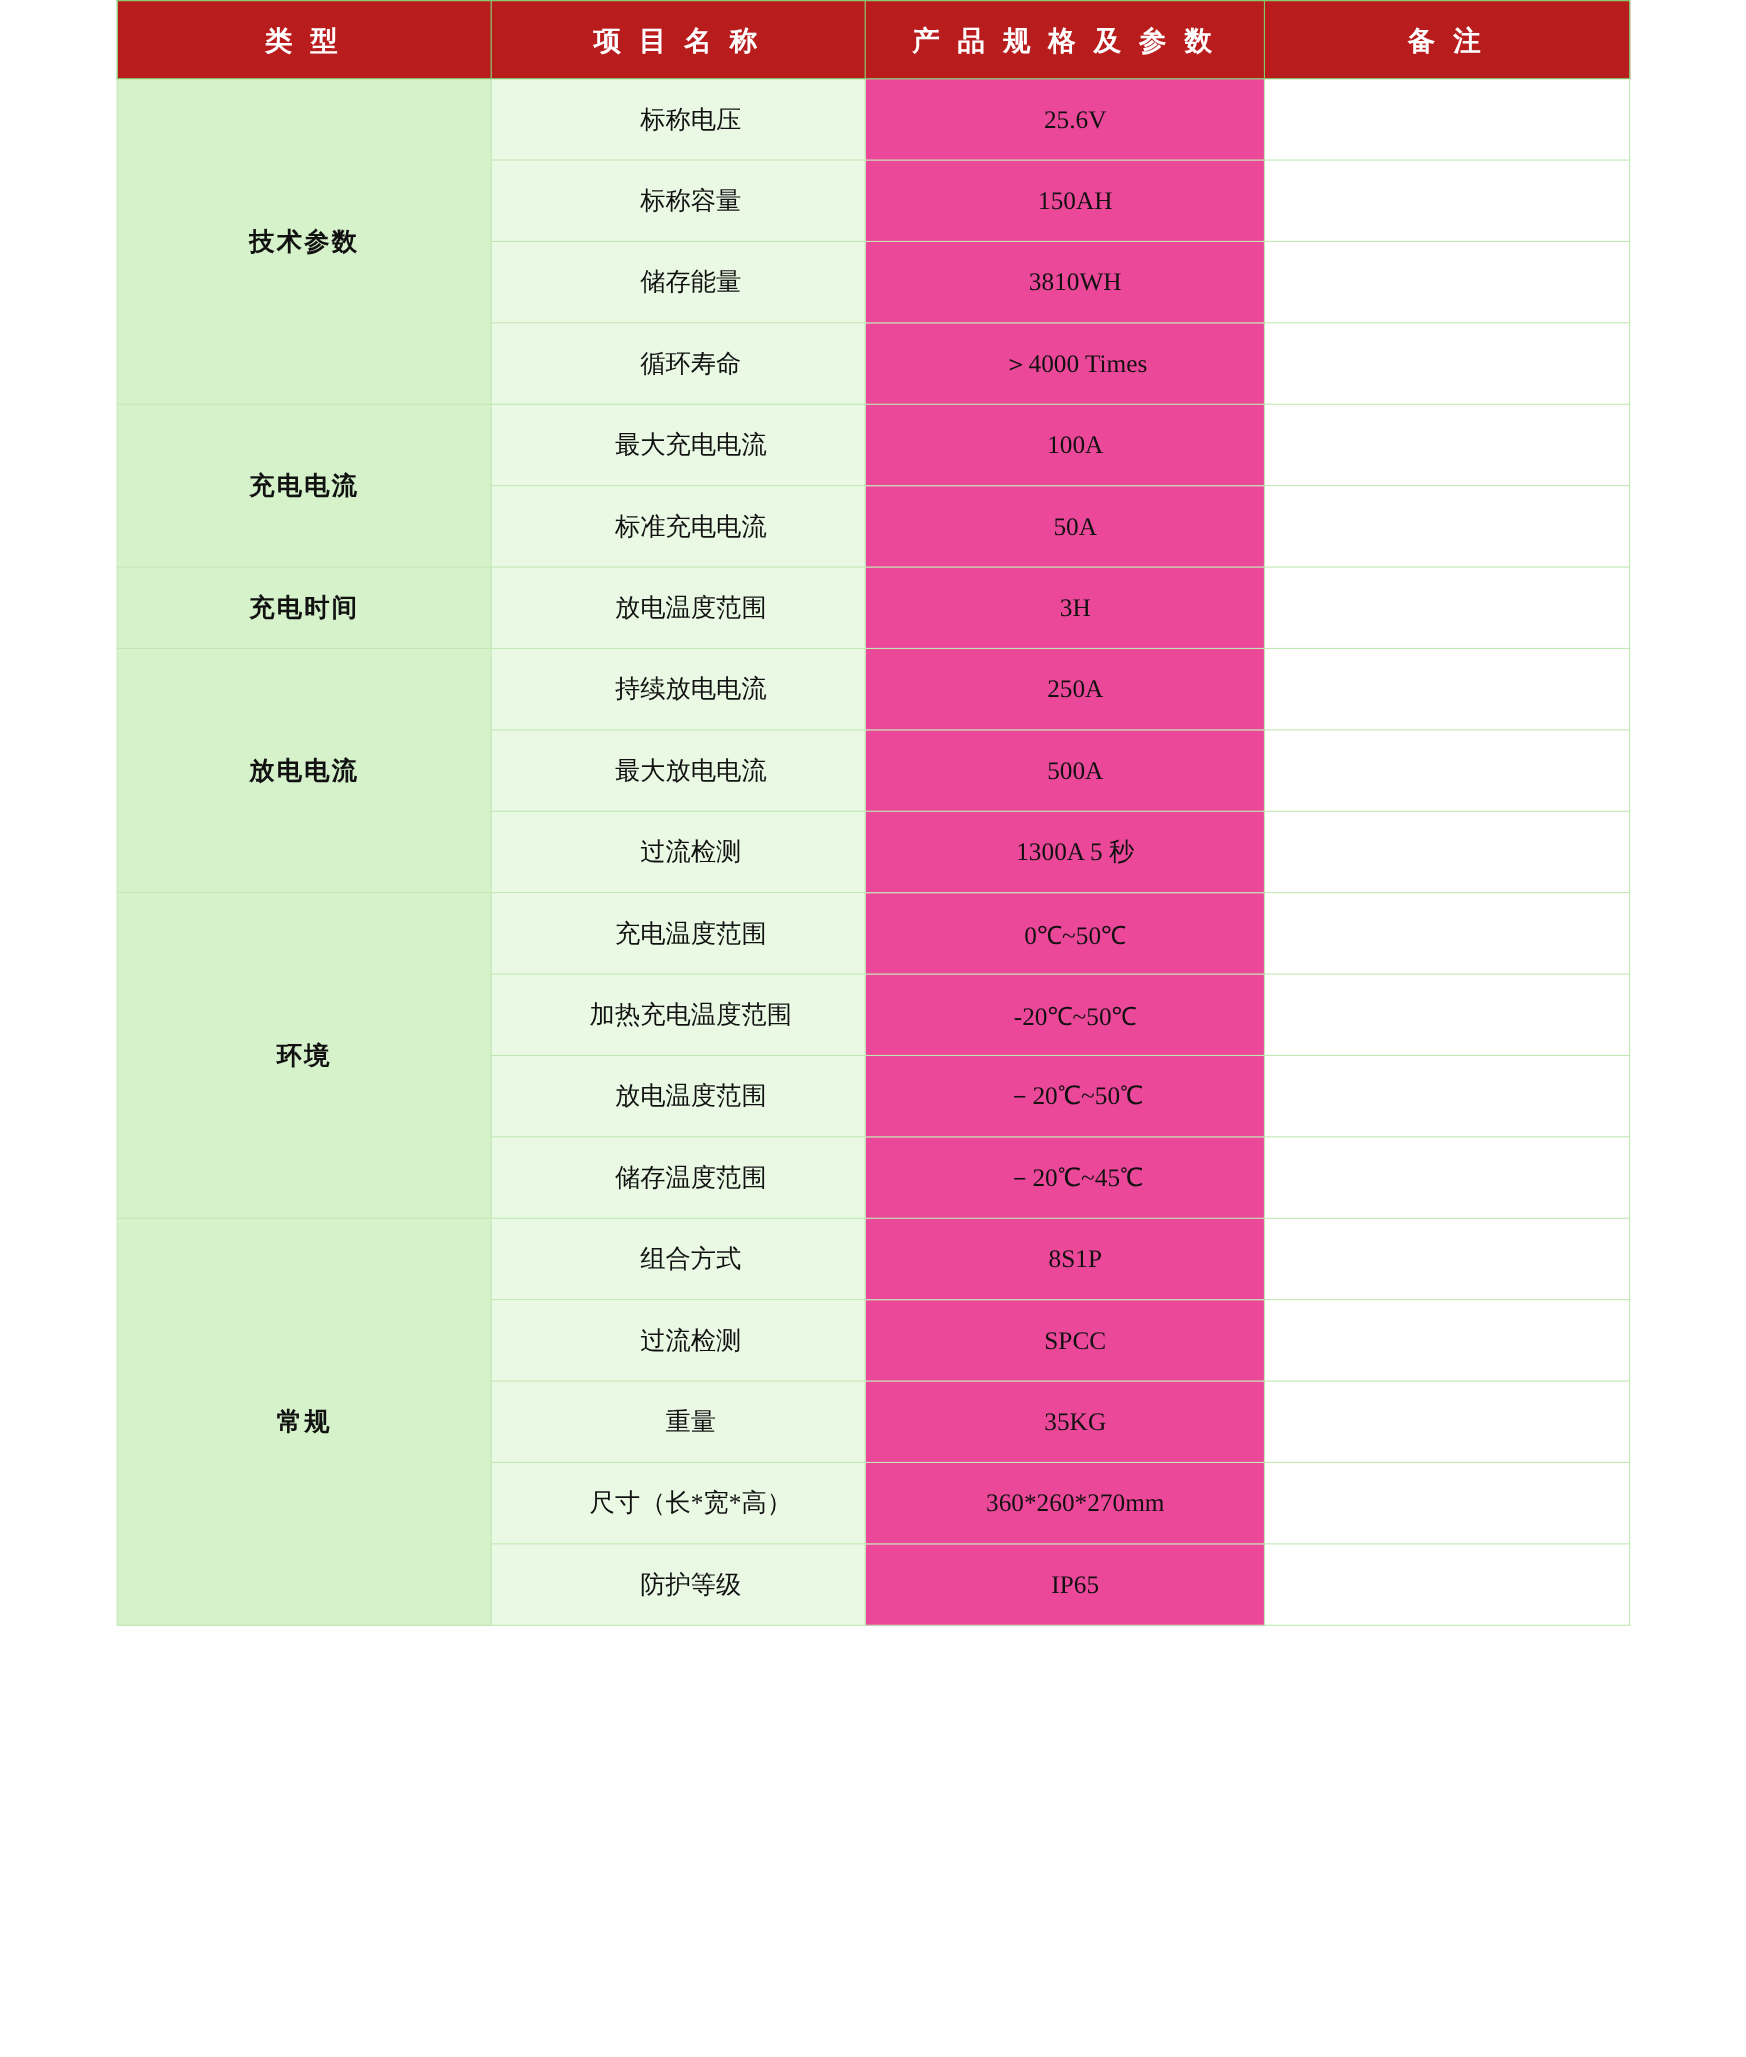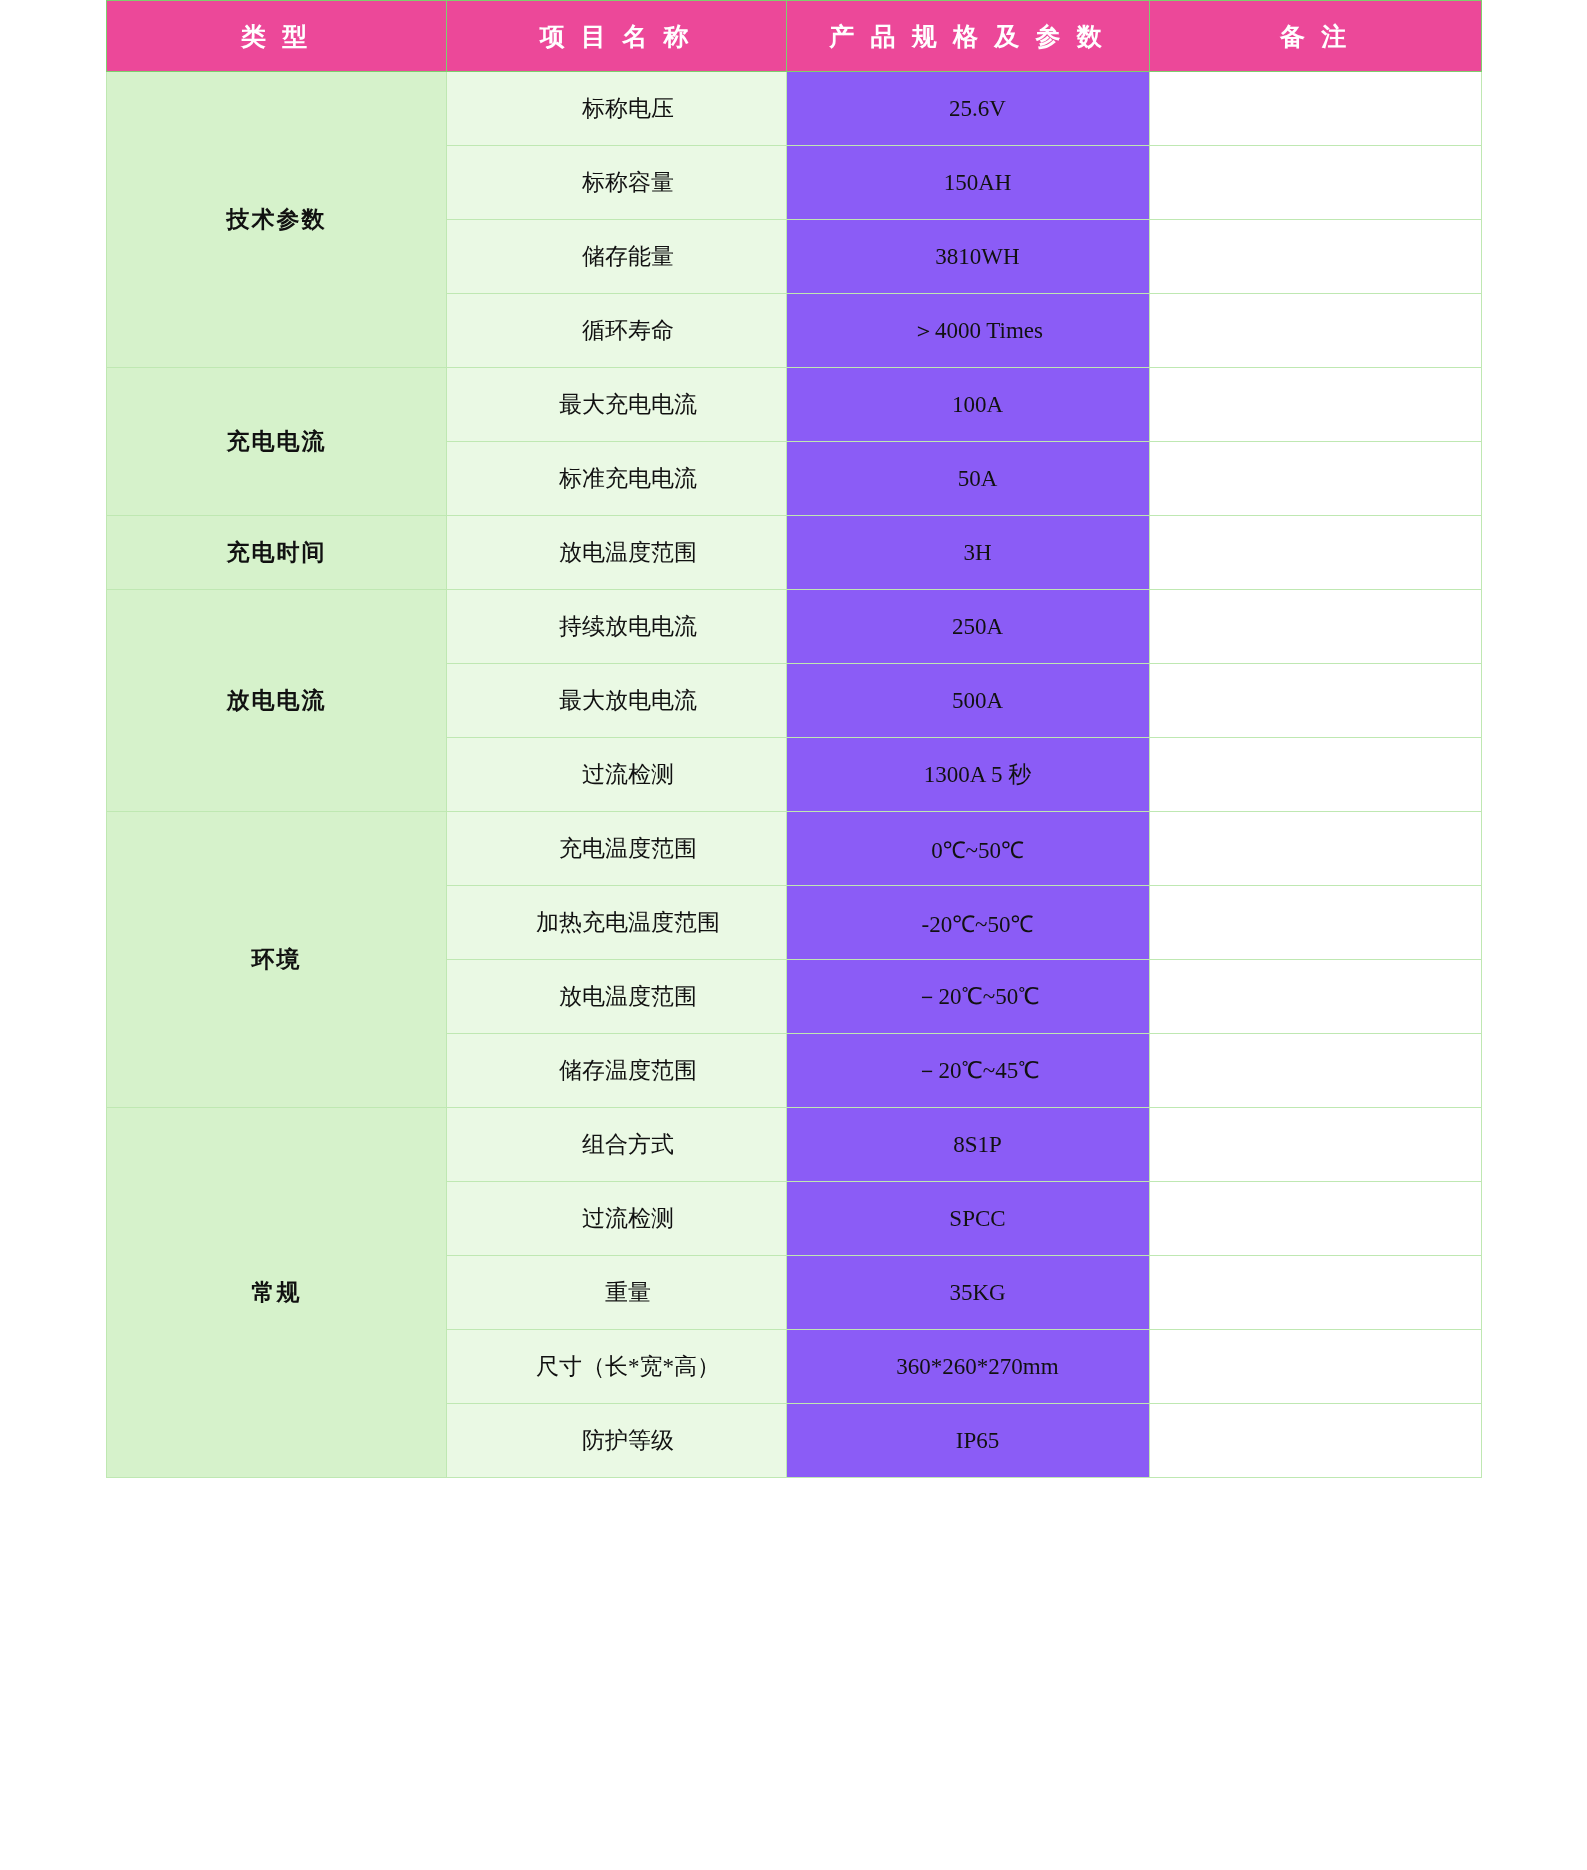--- a/index.html
+++ b/index.html
@@ -35,21 +35,21 @@
     border-collapse: collapse;
     width: 100%;
     table-layout: fixed;
   }
   table.spec col.c-type   { width: 340px; }
   table.spec col.c-item   { width: 340px; }
   table.spec col.c-value  { width: 363px; }
   table.spec col.c-remark { width: 332px; }
 
   table.spec th {
-    background: #ec4899;
+    background: #b91c1c;
     color: #ffffff;
     font-size: 25px;
     font-weight: 700;
     letter-spacing: 5px;
     height: 68px;
     border: 1px solid #7fce6e;
     text-align: center;
     vertical-align: middle;
     font-family: "Liberation Serif", serif;
   }
@@ -66,21 +66,21 @@
     background: #d6f2cb;
     font-weight: 700;
     font-size: 27px;
     letter-spacing: 2px;
   }
   td.item-cell {
     background: #eaf9e4;
     padding-left: 24px;
   }
   td.value-cell {
-    background: #8b5cf6;
+    background: #ec4899;
     font-family: "Liberation Sans", sans-serif;
     font-size: 23px;
     padding-left: 20px;
   }
   td.remark-cell {
     background: #ffffff;
   }
 </style>
 </head>
 <body>

